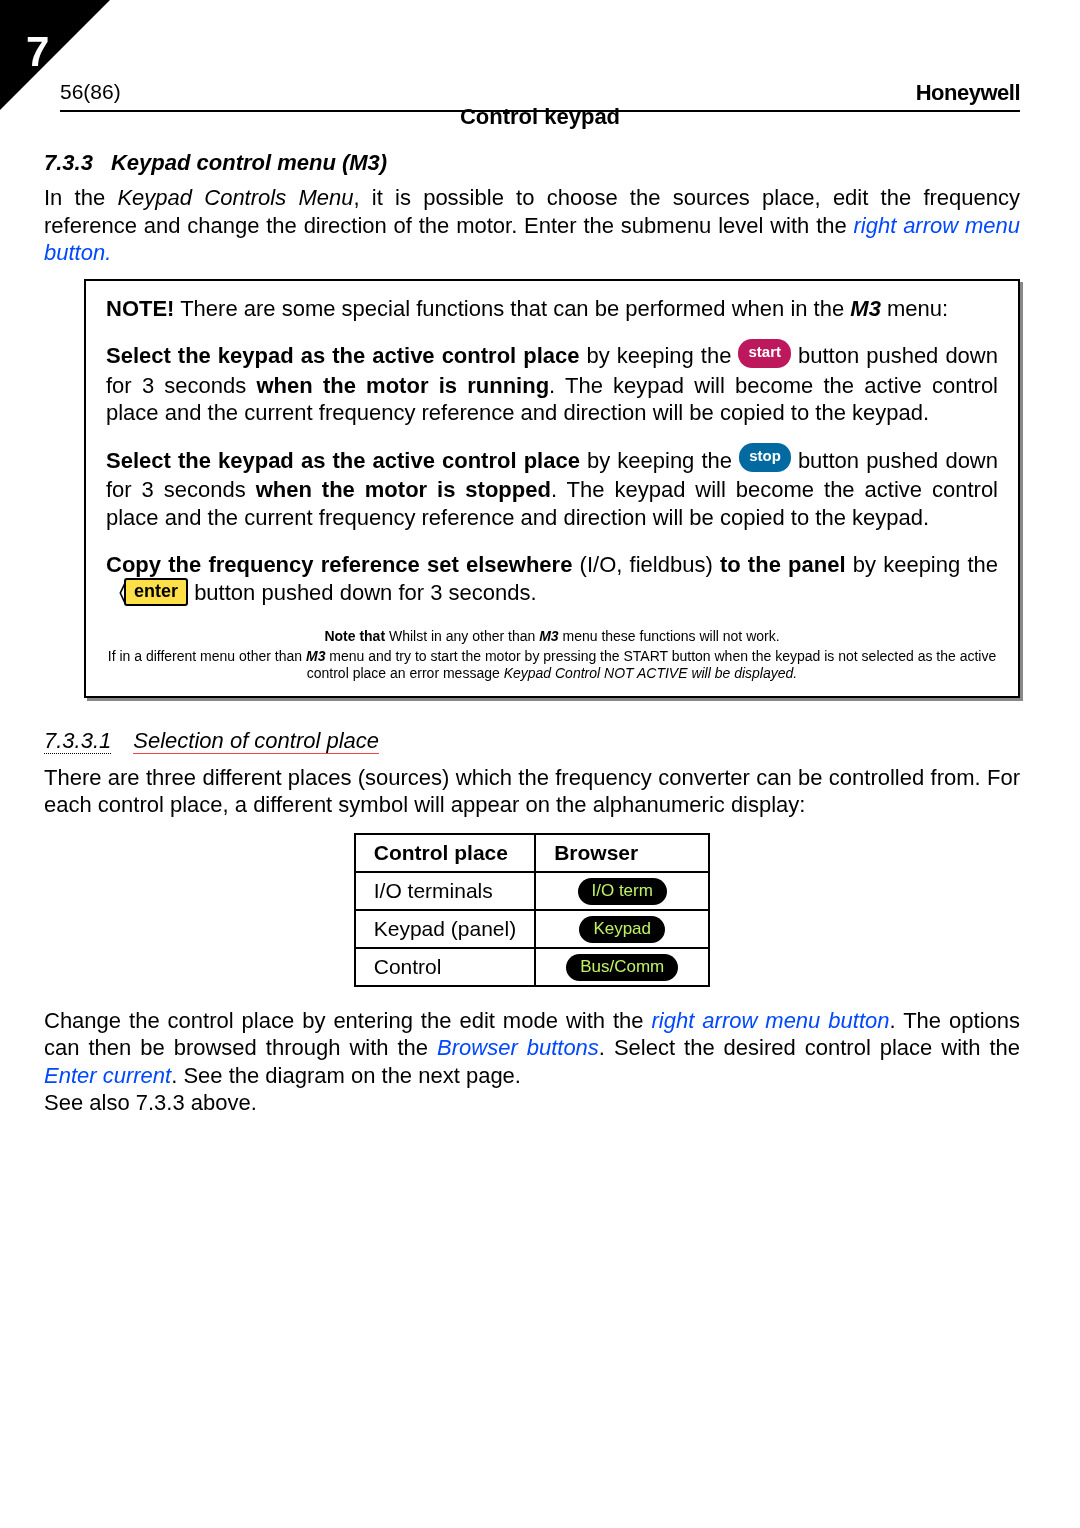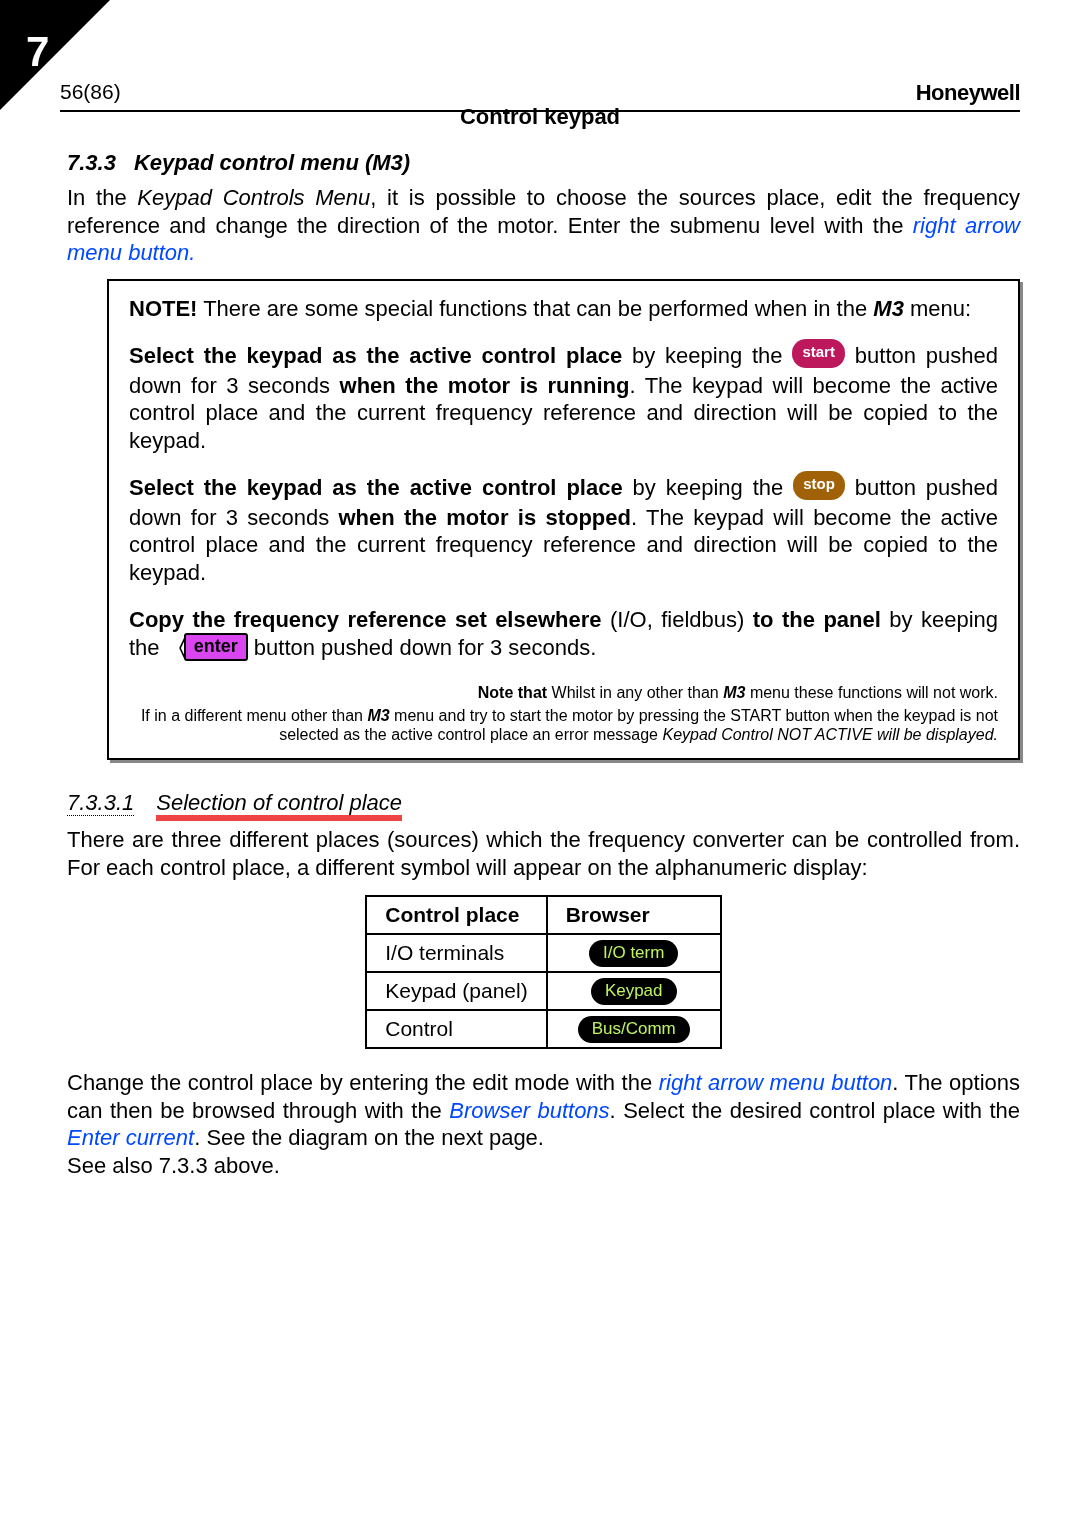--- a/index.html
+++ b/index.html
@@ -4,39 +4,39 @@
 <style>
   html,body{margin:0;padding:0;background:#fff;font-family:Arial,Helvetica,sans-serif;color:#000;}
   .page{width:1080px;height:1528px;position:relative;box-sizing:border-box;padding:0;}
   
   .corner{position:absolute;left:0;top:0;width:0;height:0;border-top:110px solid #000;border-right:110px solid transparent;}
   .corner-num{position:absolute;left:26px;top:28px;color:#fff;font-size:42px;font-weight:bold;}
   .hdr{position:absolute;top:80px;left:60px;right:60px;border-bottom:2px solid #000;height:30px;}
   .hdr .pg{position:absolute;left:0;top:0;font-size:21px;}
   .hdr .title{position:absolute;left:0;right:0;text-align:center;font-weight:bold;font-size:22px;margin-top:24px;}
   .hdr .brand{position:absolute;right:0;top:0;font-weight:bold;font-size:22px;letter-spacing:-0.5px;}
-  .body{position:absolute;top:150px;left:67px;right:60px;}
+  .body{position:absolute;top:150px;left:44px;right:60px;}
   .sec-head{font-weight:bold;font-style:italic;font-size:22px;margin-bottom:8px;}
   .sec-head .num{font-style:italic;margin-right:18px;}
   p.flow{font-size:22px;line-height:1.25;text-align:justify;margin:0 0 8px 0;}
   .link{color:#0048ff;font-style:italic;}
   .ital{font-style:italic;}
   .box{margin:12px 0 30px 40px;border:2px solid #000;box-shadow:3px 3px 0 #888;padding:14px 20px 14px 20px;}
   .box p{font-size:22px;line-height:1.25;text-align:justify;margin:0 0 20px 0;}
   .box p.tight{margin-bottom:4px;}
-  .box .small{font-size:16px;line-height:1.2;text-align:right;margin:0;}
+  .box .small{font-size:14px;line-height:1.2;text-align:center;margin:0;}
   .pill{display:inline-block;vertical-align:middle;border-radius:14px;color:#fff;font-size:15px;font-weight:bold;padding:4px 10px 6px 10px;position:relative;top:-4px;}
   .pill.green{background:#be185d;}
-  .pill.red{background:#a16207;}
-  .enter-btn{display:inline-block;vertical-align:middle;border:2px solid #000;border-radius:3px;font-weight:bold;font-size:18px;padding:0px 8px 1px 8px;position:relative;top:-2px;background:#d946ef;}
+  .pill.red{background:#0369a1;}
+  .enter-btn{display:inline-block;vertical-align:middle;border:2px solid #000;border-radius:3px;font-weight:bold;font-size:18px;padding:0px 8px 1px 8px;position:relative;top:-2px;background:#fde047;}
   .enter-wrap{white-space:nowrap;}
   .enter-wrap::before{content:"〈";font-size:22px;font-weight:bold;position:relative;top:1px;margin-right:-4px;}
   .sub-head{font-style:italic;font-size:22px;margin:18px 0 10px 0;}
   .sub-head .num{margin-right:22px;border-bottom:1px dotted #000;}
-  .sub-head .txt{border-bottom:6px solid #ef4444;margin-top:41px;}
+  .sub-head .txt{border-bottom:1px solid #ef4444;margin-top:41px;}
   table.ctrl{border-collapse:collapse;margin:14px auto 20px auto;}
   table.ctrl th,table.ctrl td{border:2px solid #000;font-size:21px;padding:6px 18px;text-align:left;}
   table.ctrl th{font-weight:bold;text-align:left;}
   table.ctrl td.sym{text-align:center;padding:4px 30px;}
   .sym-pill{display:inline-block;background:#000;color:#bef264;font-size:17px;border-radius:16px;padding:3px 14px 4px 14px;}
 </style>
 </head>
 <body>
 <div class="page">
 

